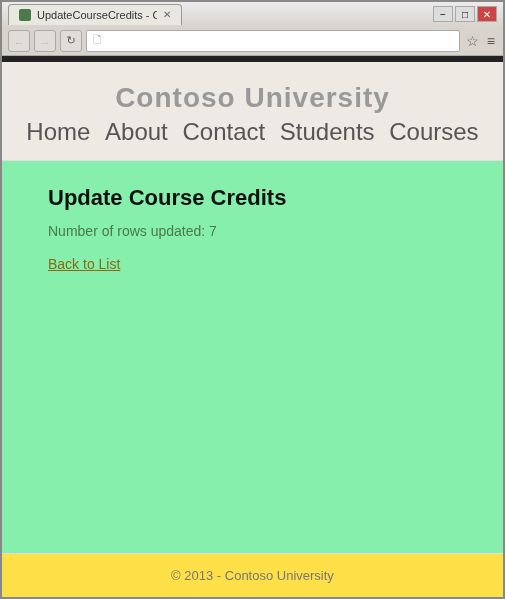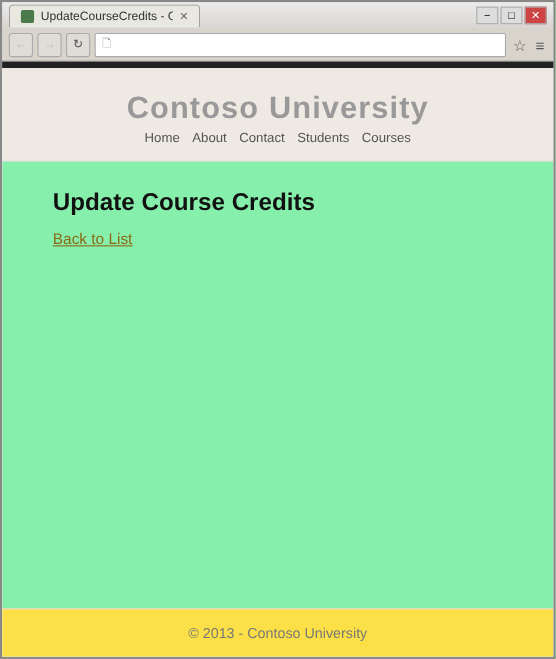--- a/index.html
+++ b/index.html
@@ -173,21 +173,21 @@
       color: #555;
       margin: 4px 0;
     }
 
     .auth-links a {
       color: #555;
       text-decoration: none;
     }
 
     .nav-links {
-      font-size: 12px;
+      font-size: 24px;
       color: #555;
       margin: 4px 0;
     }
 
     .nav-links a {
       color: #555;
       text-decoration: none;
       margin: 0 4px;
     }
 
@@ -290,20 +290,21 @@
         <a>Home</a>
         <a>About</a>
         <a>Contact</a>
         <a>Students</a>
         <a>Courses</a>
       </div>
     </div>
 
     <div class="main-content">
       <h1 class="page-heading">Update Course Credits</h1>
+      <div class="rows-updated">Number of rows updated: 7</div>
       <a class="back-link">Back to List</a>
     </div>
 
     <div class="site-footer">
       <span>© 2013 - Contoso University</span>
     </div>
 
   </div>
 </div>
 

